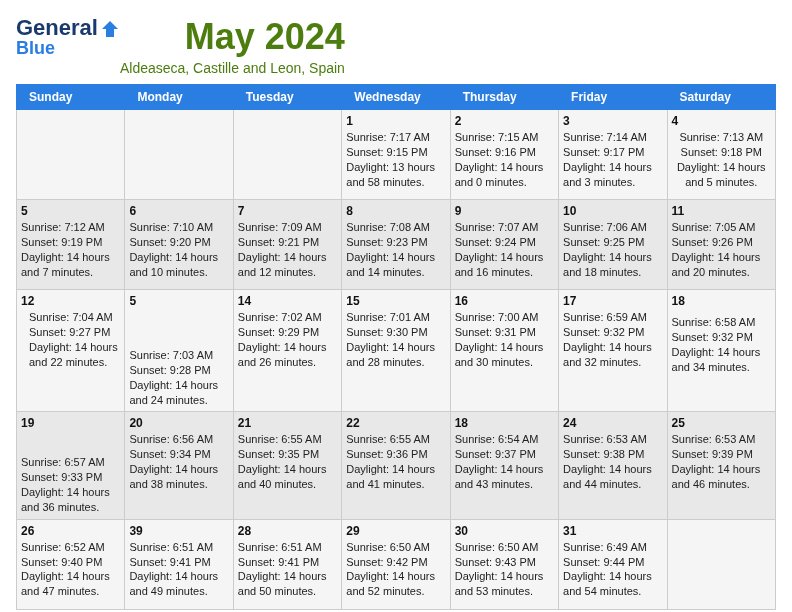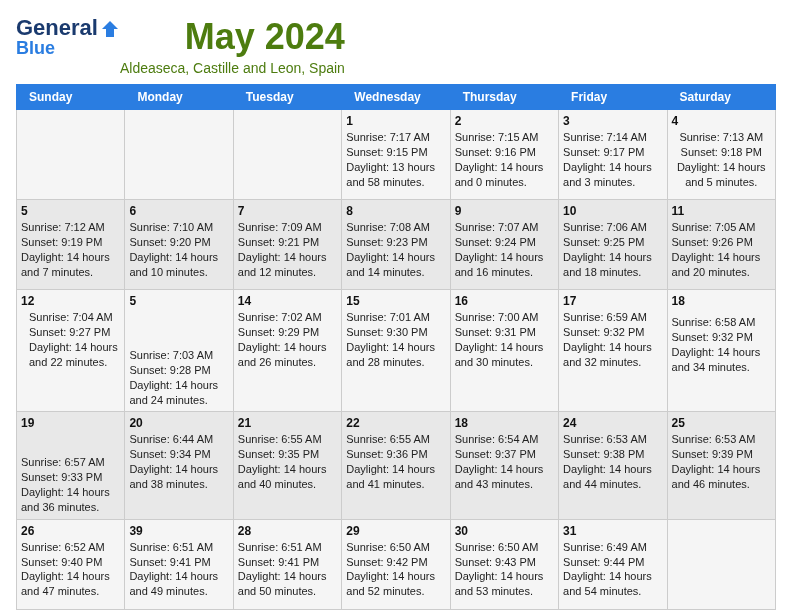--- a/index.html
+++ b/index.html
@@ -236,21 +236,21 @@
       </tr>
       <tr>
         <td>
           <div class="day-number">19</div>
           <div class="day-info" style="white-space: pre-line; margin-top: 25px;">Sunrise: 6:57 AM
 Sunset: 9:33 PM
 Daylight: 14 hours and 36 minutes.</div>
         </td>
         <td>
           <div class="day-number">20</div>
-          <div class="day-info" style="white-space: pre-line;">Sunrise: 6:44 AM
+          <div class="day-info" style="white-space: pre-line;">Sunrise: 6:56 AM
 Sunset: 9:34 PM
 Daylight: 14 hours and 38 minutes.</div>
         </td>
         <td>
           <div class="day-number">21</div>
           <div class="day-info" style="white-space: pre-line;">Sunrise: 6:55 AM
 Sunset: 9:35 PM
 Daylight: 14 hours and 40 minutes.</div>
         </td>
         <td>

